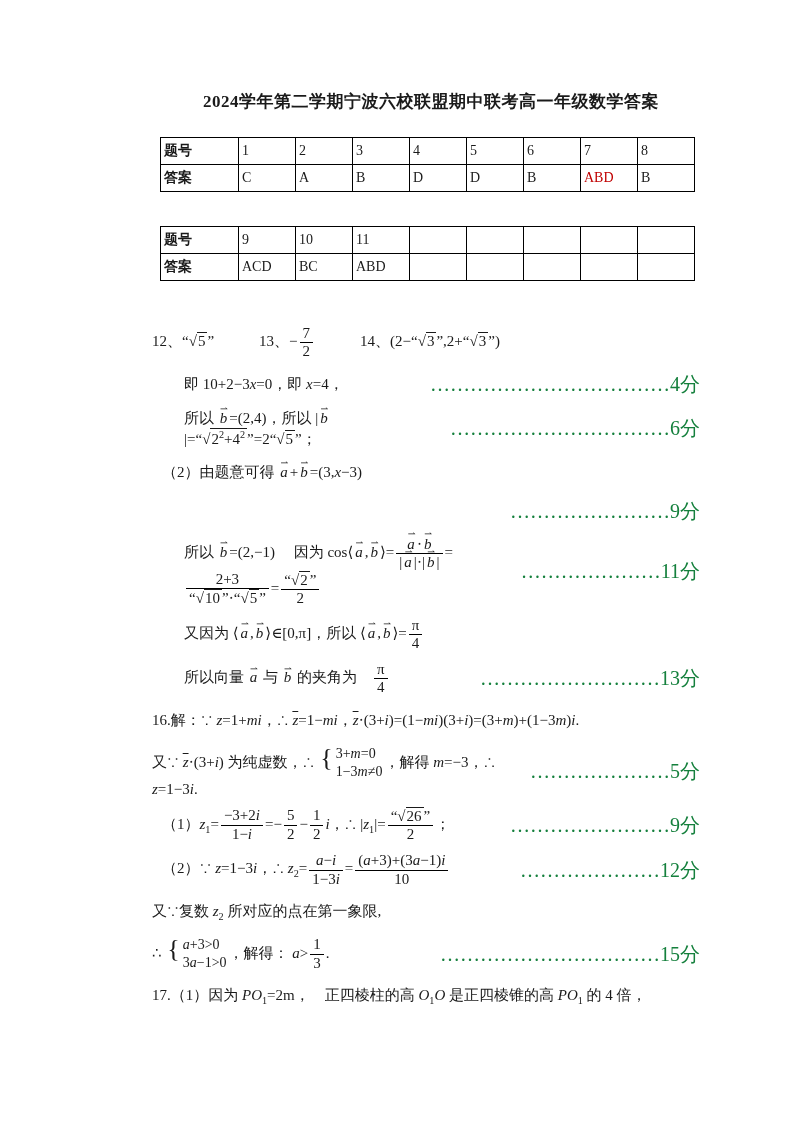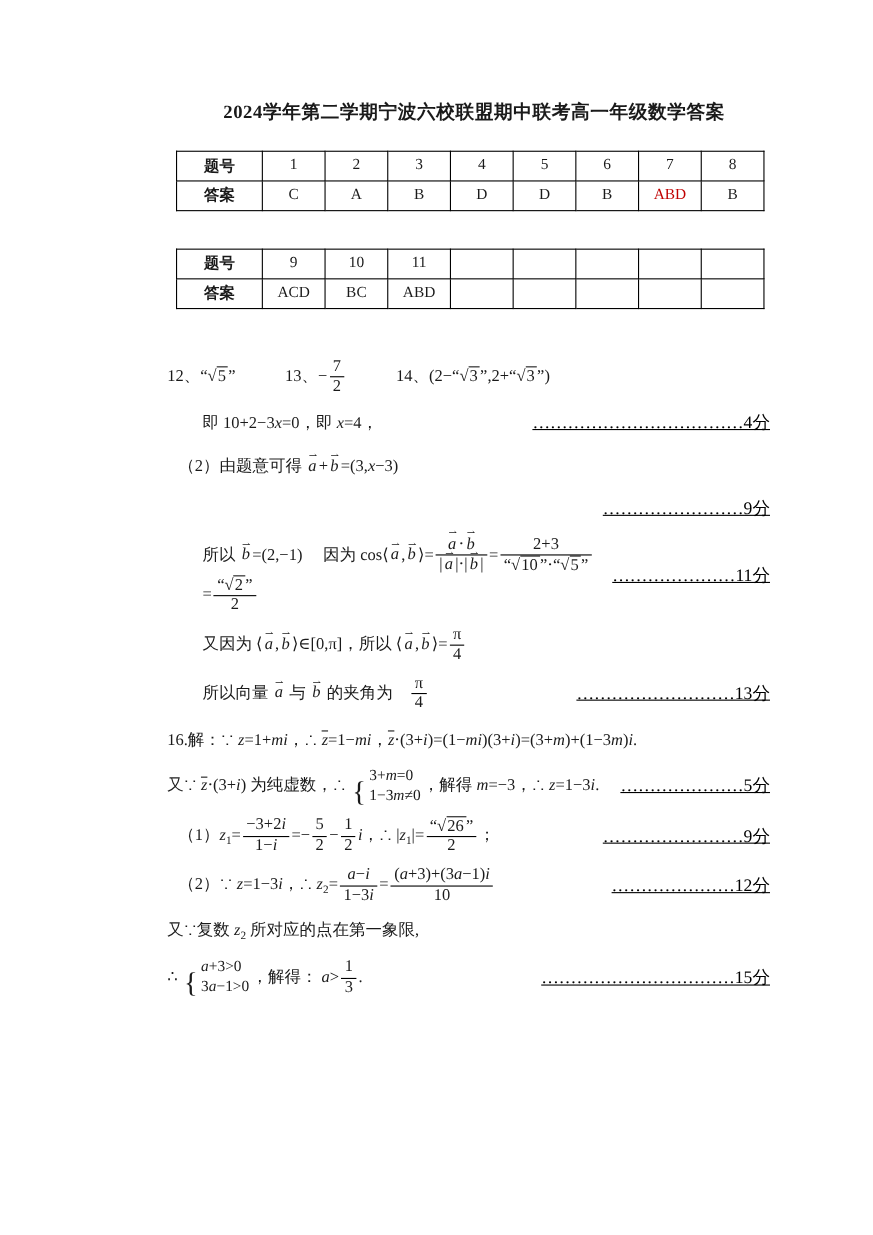--- a/index.html
+++ b/index.html
@@ -11,51 +11,51 @@
   }
   .page { width:794px; min-height:1123px; padding-top:90px; padding-bottom:16px;margin-left:34px; }
   .title {
     text-align:center; font-size:17px; font-weight:bold;
     letter-spacing:0.5px; margin-bottom:24px;
   }
   .content { padding-left:118px; padding-right:128px; }
 
   table.ans { border-collapse:collapse; margin-left:8px; table-layout:fixed; }
   table.ans td {
-    border:1px solid #000; height:27px; text-align:center;
+    border:1px solid #000; height:27px; 
     font-size:14px; width:57px; padding:0 3px; overflow:hidden;
   }
   table.ans td.h { width:78px; font-weight:bold; }
   .tbl-gap { height:34px; }
 
   .line {
     display:flex; align-items:center; font-size:15px;
     margin-bottom:9px; min-height:30px;
   }
   .mt-lg { margin-top:44px;justify-content:center; }
   .mt-md { margin-top:6px; }
   .ind  { padding-left:32px;justify-content:space-between; }
   .ind2 { padding-left:10px; }
   .math { display:inline-block; }
-  .score { margin-left:auto; font-size:16px; color:#000000; white-space:nowrap; padding-left:10px;text-decoration:underline; }
+  .score { margin-left:auto; font-size:20px; color:#15803d; white-space:nowrap; padding-left:10px; }
 
   
   i { font-style:italic; }
   v { display:inline-block; position:relative; font-style:italic; padding:0 1px; margin:0 1px; }
   v::after {
     content:'⇀'; position:absolute; left:55%; top:-0.72em;
     transform:translateX(-50%); font-size:0.62em; font-style:normal;
   }
   f { display:inline-block; vertical-align:middle; text-align:center; margin:0 2px; line-height:1.15; }
   f n { display:block; border-bottom:1px solid #000; padding:0 3px; }
   f d { display:block; padding:0 3px; }
   q { white-space:nowrap; }
   q r { display:inline-block; border-top:1px solid currentColor; padding:0 2px 0 1px; }
   o { text-decoration:overline; }
-  k { display:inline-flex; align-items:flex-end; vertical-align:middle; margin:0 2px; }
+  k { display:inline-flex; align-items:flex-start; vertical-align:middle; margin:0 2px; }
   k::before { content:'{'; font-size:26px; font-weight:400; margin-right:3px; line-height:1; }
   k c { display:inline-block; }
   k c e { display:block; line-height:1.3; font-size:14px; }
   sup,sub { font-size:0.68em; }
 </style>
 </head>
 <body>
 
 <div class="page">
   <div class="title">2024学年第二学期宁波六校联盟期中联考高一年级数学答案</div>
@@ -122,20 +122,24 @@
       <span class="math">12、<q>√<r>5</r></q>　　　13、−<f><n>7</n><d>2</d></f>　　　14、(2−<q>√<r>3</r></q>,2+<q>√<r>3</r></q>)</span>
       <span class="score"></span>
     </div>
 
 
     <div class="line ind">
       <span class="math">即 10+2−3<i>x</i>=0，即 <i>x</i>=4，</span>
       <span class="score">………………………………4分</span>
     </div>
 
+    <div class="line ind">
+      <span class="math">所以 <v>b</v>=(2,4)，所以 |<v>b</v>|=<q>√<r>2<sup>2</sup>+4<sup>2</sup></r></q>=2<q>√<r>5</r></q>；</span>
+      <span class="score">……………………………6分</span>
+    </div>
 
     <div class="line ind2">
       <span class="math">（2）由题意可得 <v>a</v>+<v>b</v>=(3,<i>x</i>−3)</span>
       <span class="score"></span>
     </div>
 
     <div class="line ind">
       <span class="score">……………………9分</span>
     </div>
 
@@ -187,15 +191,19 @@
     <div class="line">
       <span class="math">∴ <k>
             <c>
               <e><i>a</i>+3&gt;0</e>
               <e>3<i>a</i>−1&gt;0</e>
             </c>
           </k>，解得： <i>a</i>&gt;<f><n>1</n><d>3</d></f>.</span>
       <span class="score">……………………………15分</span>
     </div>
 
+    <div class="line mt-md">
+      <span class="math">17.（1）因为 <i>PO</i><sub>1</sub>=2m，　正四棱柱的高 <i>O</i><sub>1</sub><i>O</i> 是正四棱锥的高 <i>PO</i><sub>1</sub> 的 4 倍，</span>
+      <span class="score"></span>
+    </div>
 
   </div>
 </div>
 
 </body></html>

